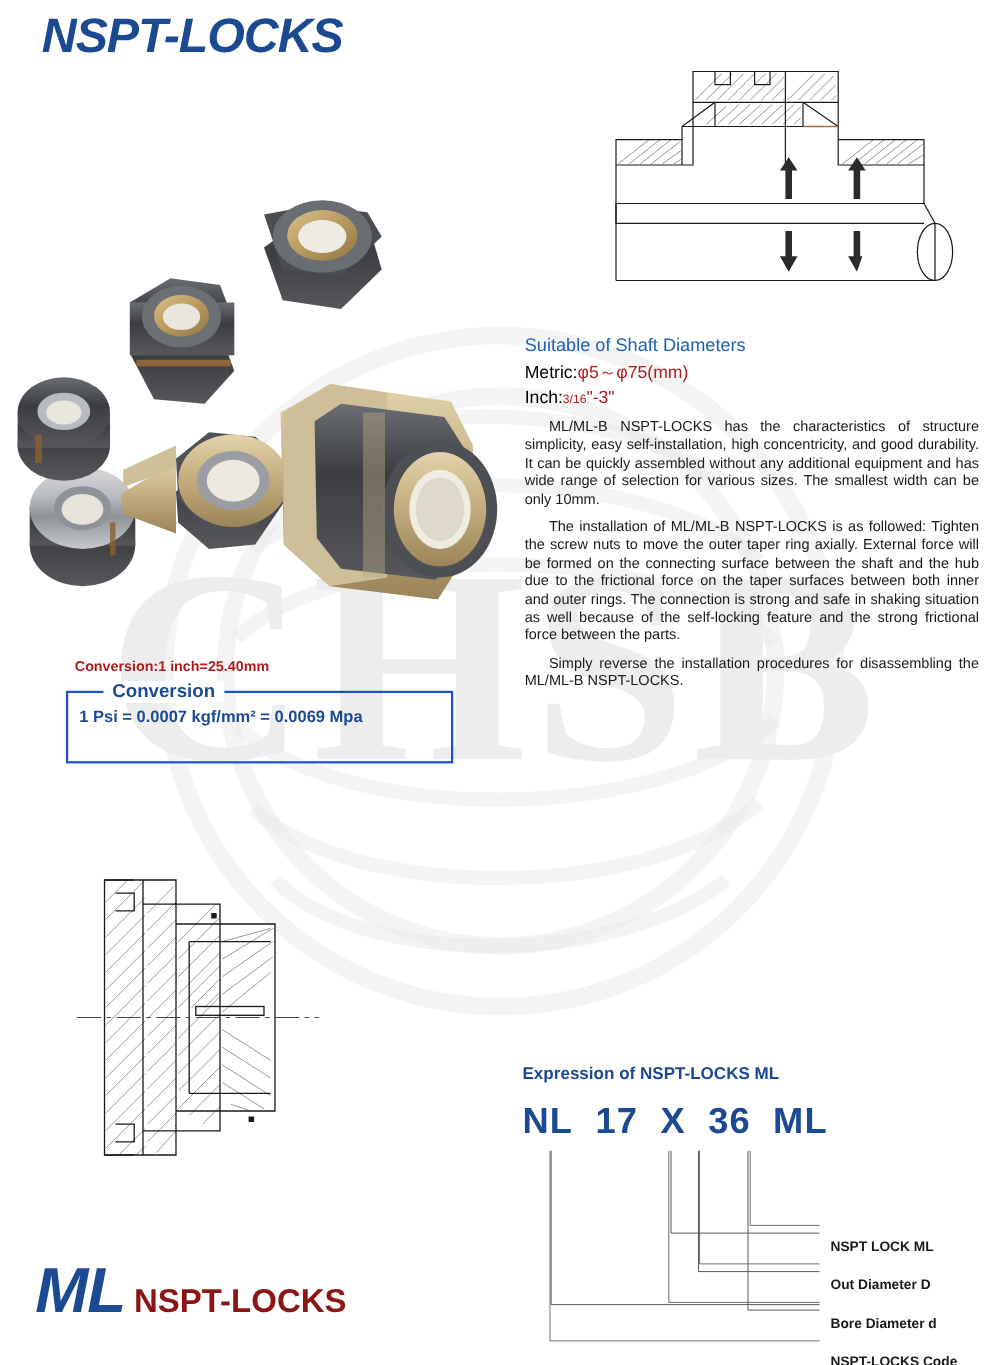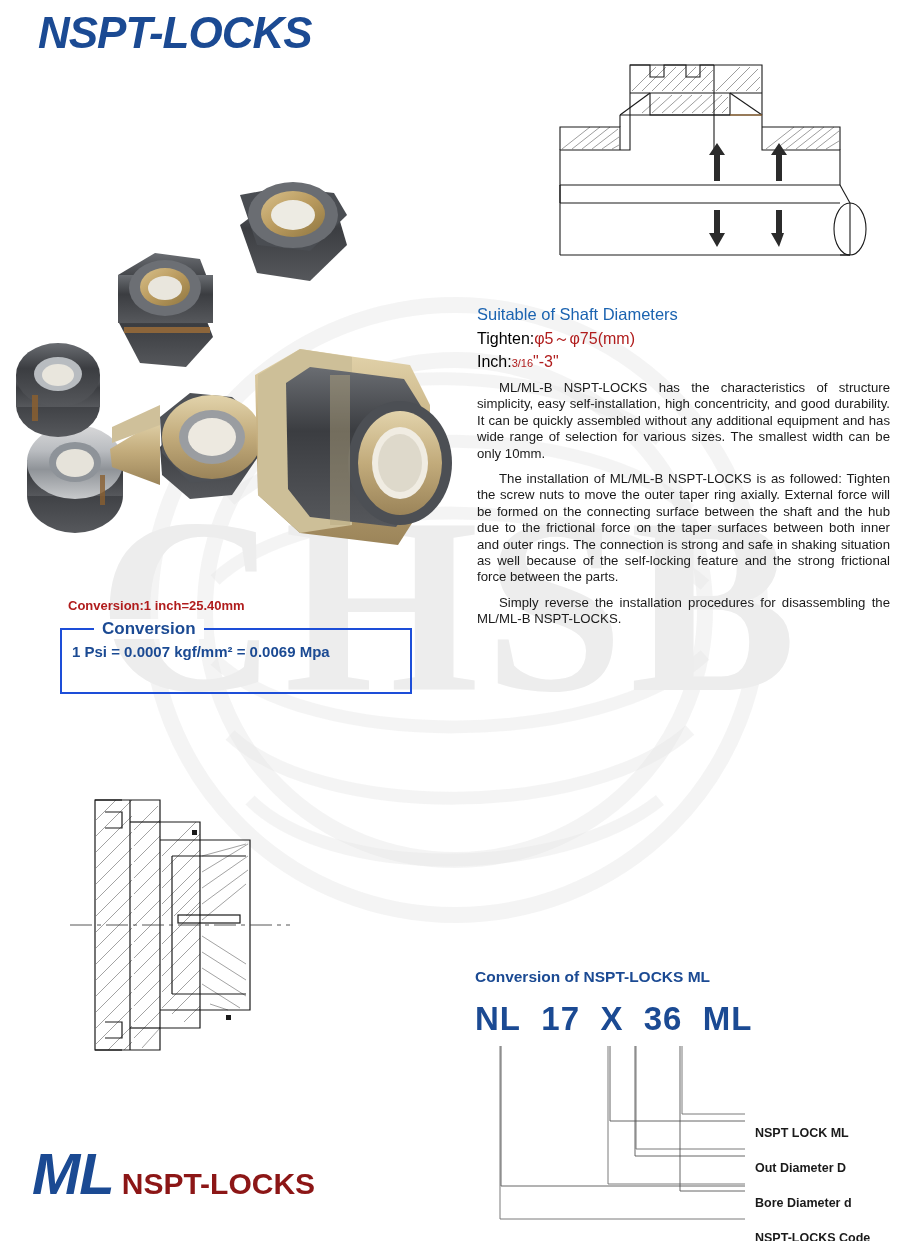--- a/index.html
+++ b/index.html
@@ -359,21 +359,21 @@
       <path d="M276 155 L276 178 L271 178 L279 192 L284 178 L282 178 L282 155 Z"></path>
     </g>
     <g stroke="#a07038" stroke-width="1.2">
       <path d="M230 60 L262 60"></path>
     </g>
   </svg>
 
   <div class="right-text">
     <div class="sd-title">Suitable of Shaft Diameters</div>
     <div class="spec-line">
-      <span class="lbl">Tighten:</span><span class="val">φ5～φ75(mm)</span>
+      <span class="lbl">Metric:</span><span class="val">φ5～φ75(mm)</span>
     </div>
     <div class="spec-line">
       <span class="lbl">Inch:</span><span class="val frac">3/16</span><span class="val">"-3"</span>
     </div>
     <p class="body-par indent">ML/ML-B NSPT-LOCKS has the characteristics of structure simplicity, easy self-installation, high concentricity, and good durability. It can be quickly assembled without any additional equipment and has wide range of selection for various sizes. The smallest width can be only 10mm.</p>
     <p class="body-par indent">The installation of ML/ML-B NSPT-LOCKS is as followed: Tighten the screw nuts to move the outer taper ring axially. External force will be formed on the connecting surface between the shaft and the hub due to the frictional force on the taper surfaces between both inner and outer rings. The connection is strong and safe in shaking situation as well because of the self-locking feature and the strong frictional force between the parts.</p>
     <p class="body-par indent">Simply reverse the installation procedures for disassembling the ML/ML-B NSPT-LOCKS.</p>
   </div>
 
   <div class="conversion-note">Conversion:1 inch=25.40mm</div>
@@ -416,21 +416,21 @@
     <g stroke="#444" stroke-width="0.9" stroke-dasharray="22,5,4,5">
       <path d="M20 165 L240 165"></path>
     </g>
     <g fill="#1a1a1a">
       <rect x="142" y="70" width="5" height="5"></rect>
       <rect x="176" y="255" width="5" height="5"></rect>
     </g>
   </svg>
 
   <div class="expression">
-    <div class="expr-title">Conversion of NSPT-LOCKS ML</div>
+    <div class="expr-title">Expression of NSPT-LOCKS ML</div>
     <div class="expr-code">
       <span>NL</span>&nbsp;
       <span>17</span>&nbsp;
       <span>X</span>&nbsp;
       <span>36</span>&nbsp;
       <span>ML</span>
     </div>
 
     <svg class="expr-leaders" viewBox="0 0 420 180">
       <g stroke="#555" stroke-width="0.9" fill="none">

